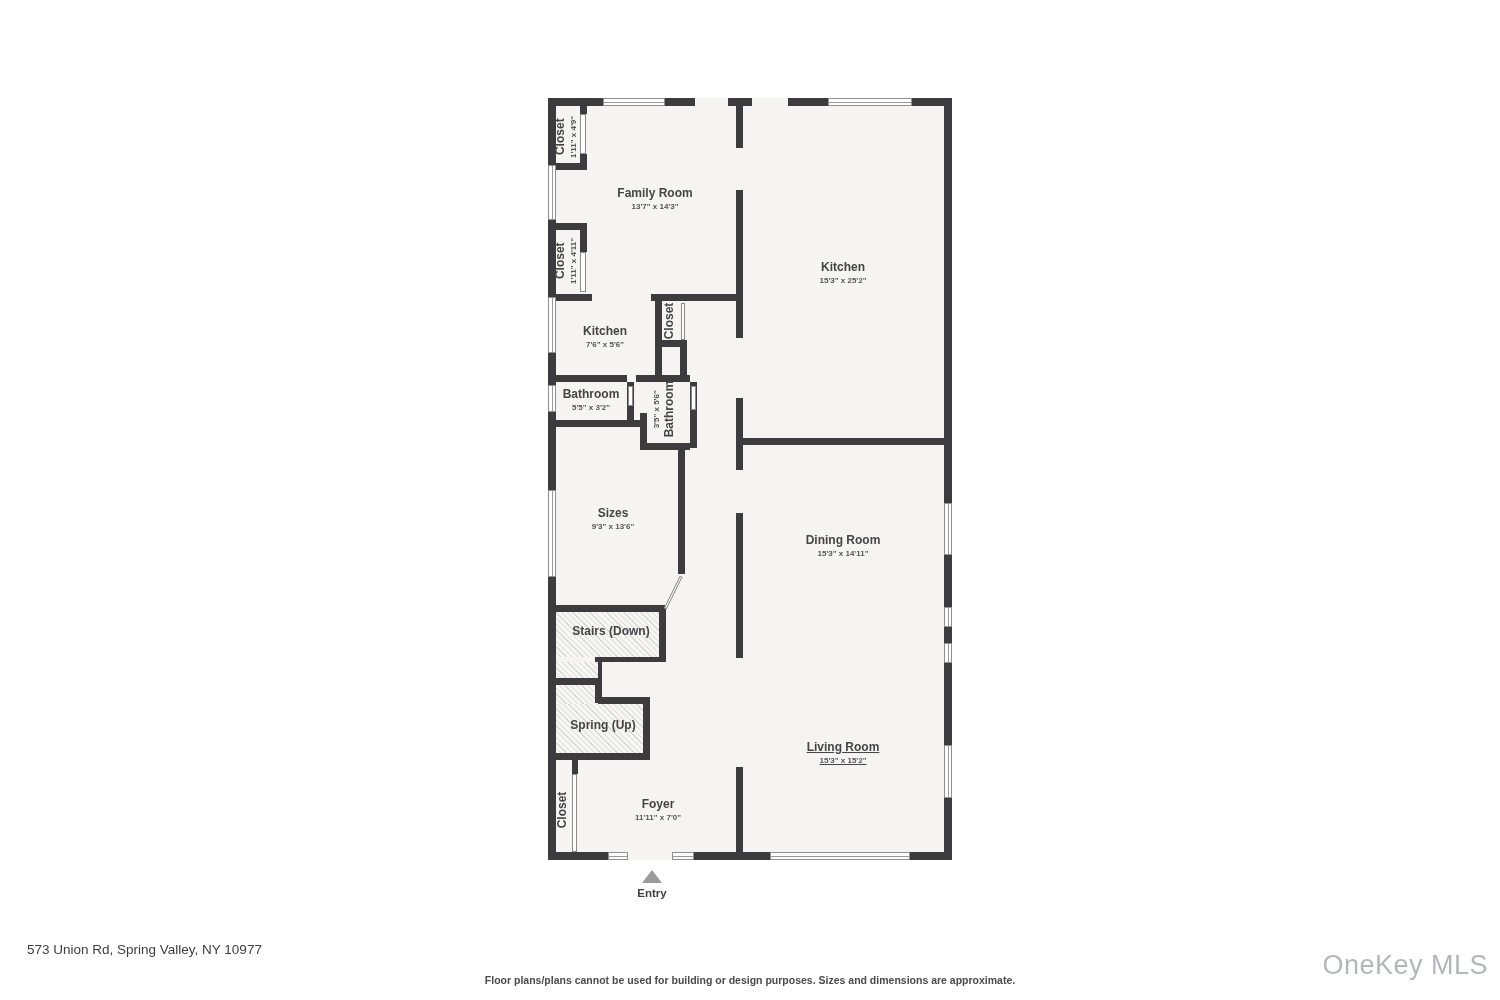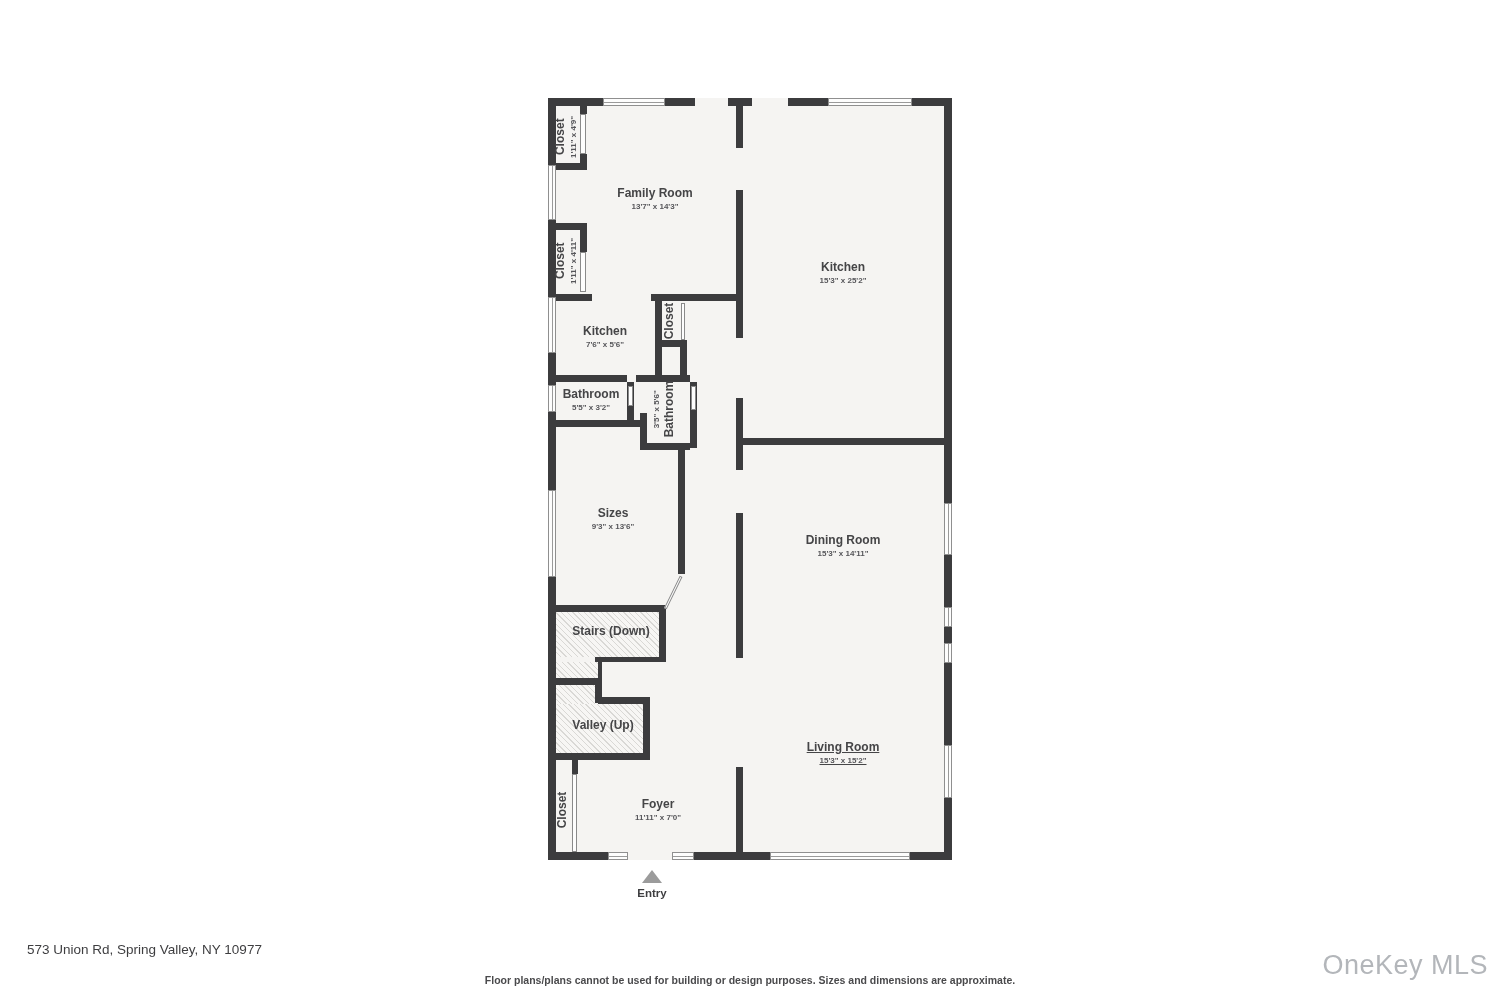--- a/index.html
+++ b/index.html
@@ -135,21 +135,21 @@
       <span class="room-dims">9'3" x 13'6"</span>
     </div>
     <div class="room-label" style="left: 295px; top: 448px;">
       <span class="room-name">Dining Room</span>
       <span class="room-dims">15'3" x 14'11"</span>
     </div>
     <div class="room-label" style="left: 63px; top: 534px;">
       <span class="room-name">Stairs (Down)</span>
     </div>
     <div class="room-label" style="left: 55px; top: 628px;">
-      <span class="room-name">Valley (Up)</span>
+      <span class="room-name">Spring (Up)</span>
     </div>
     <div class="room-label" style="left: 295px; top: 655px; text-decoration: underline;">
       <span class="room-name">Living Room</span>
       <span class="room-dims">15'3" x 15'2"</span>
     </div>
     <div class="room-label" style="left: 110px; top: 712px;">
       <span class="room-name">Foyer</span>
       <span class="room-dims">11'11" x 7'0"</span>
     </div>
     <div class="room-label v" style="left: 15px; top: 712px;">

